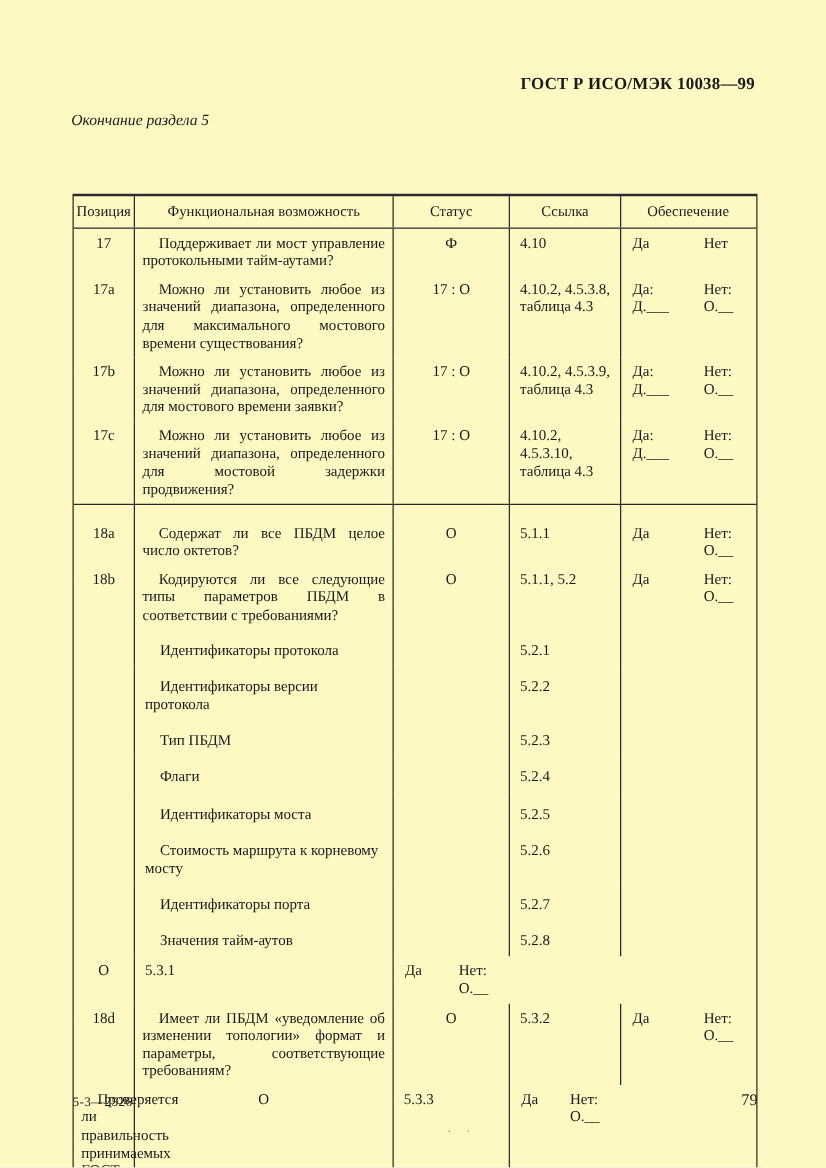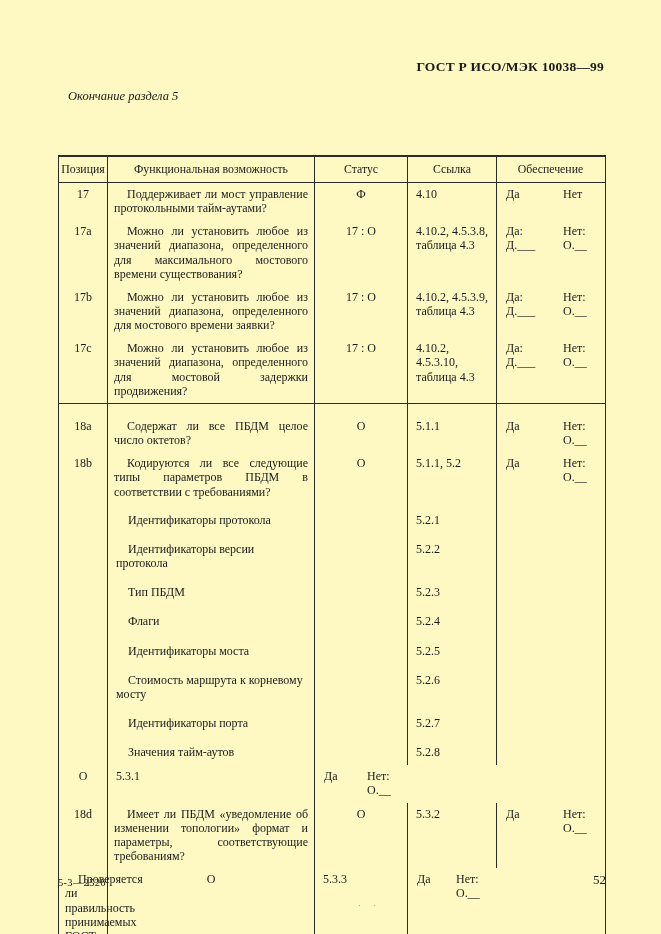--- a/index.html
+++ b/index.html
@@ -18,21 +18,21 @@
     position: absolute;
     top: 59px;
     right: 57px;
     font-weight: bold;
     font-size: 13.5px;
     letter-spacing: 0.2px;
   }
   .section-caption {
     position: absolute;
     top: 89px;
-    left: 68px;
+    left: 57px;
     font-style: italic;
     font-size: 12.5px;
   }
   .pics-table {
     position: absolute;
     top: 108px;
     left: 58px;
     width: 548px;
     border: 1.5px solid #2b2b2b;
     border-top-width: 2px;
@@ -452,18 +452,18 @@
           <span>Нет:</span>
           <span>О.__</span>
         </span>
       </div>
     </div>
   </div>
   </div>
 
   <div class="page-footer">
     <span class="footer-plate">5-3—2526</span>
-    <span class="footer-page">52</span>
+    <span class="footer-page">79</span>
   </div>
 
   <div class="scan-artifact">· ·</div>
 
 </div>
 
 </body></html>

